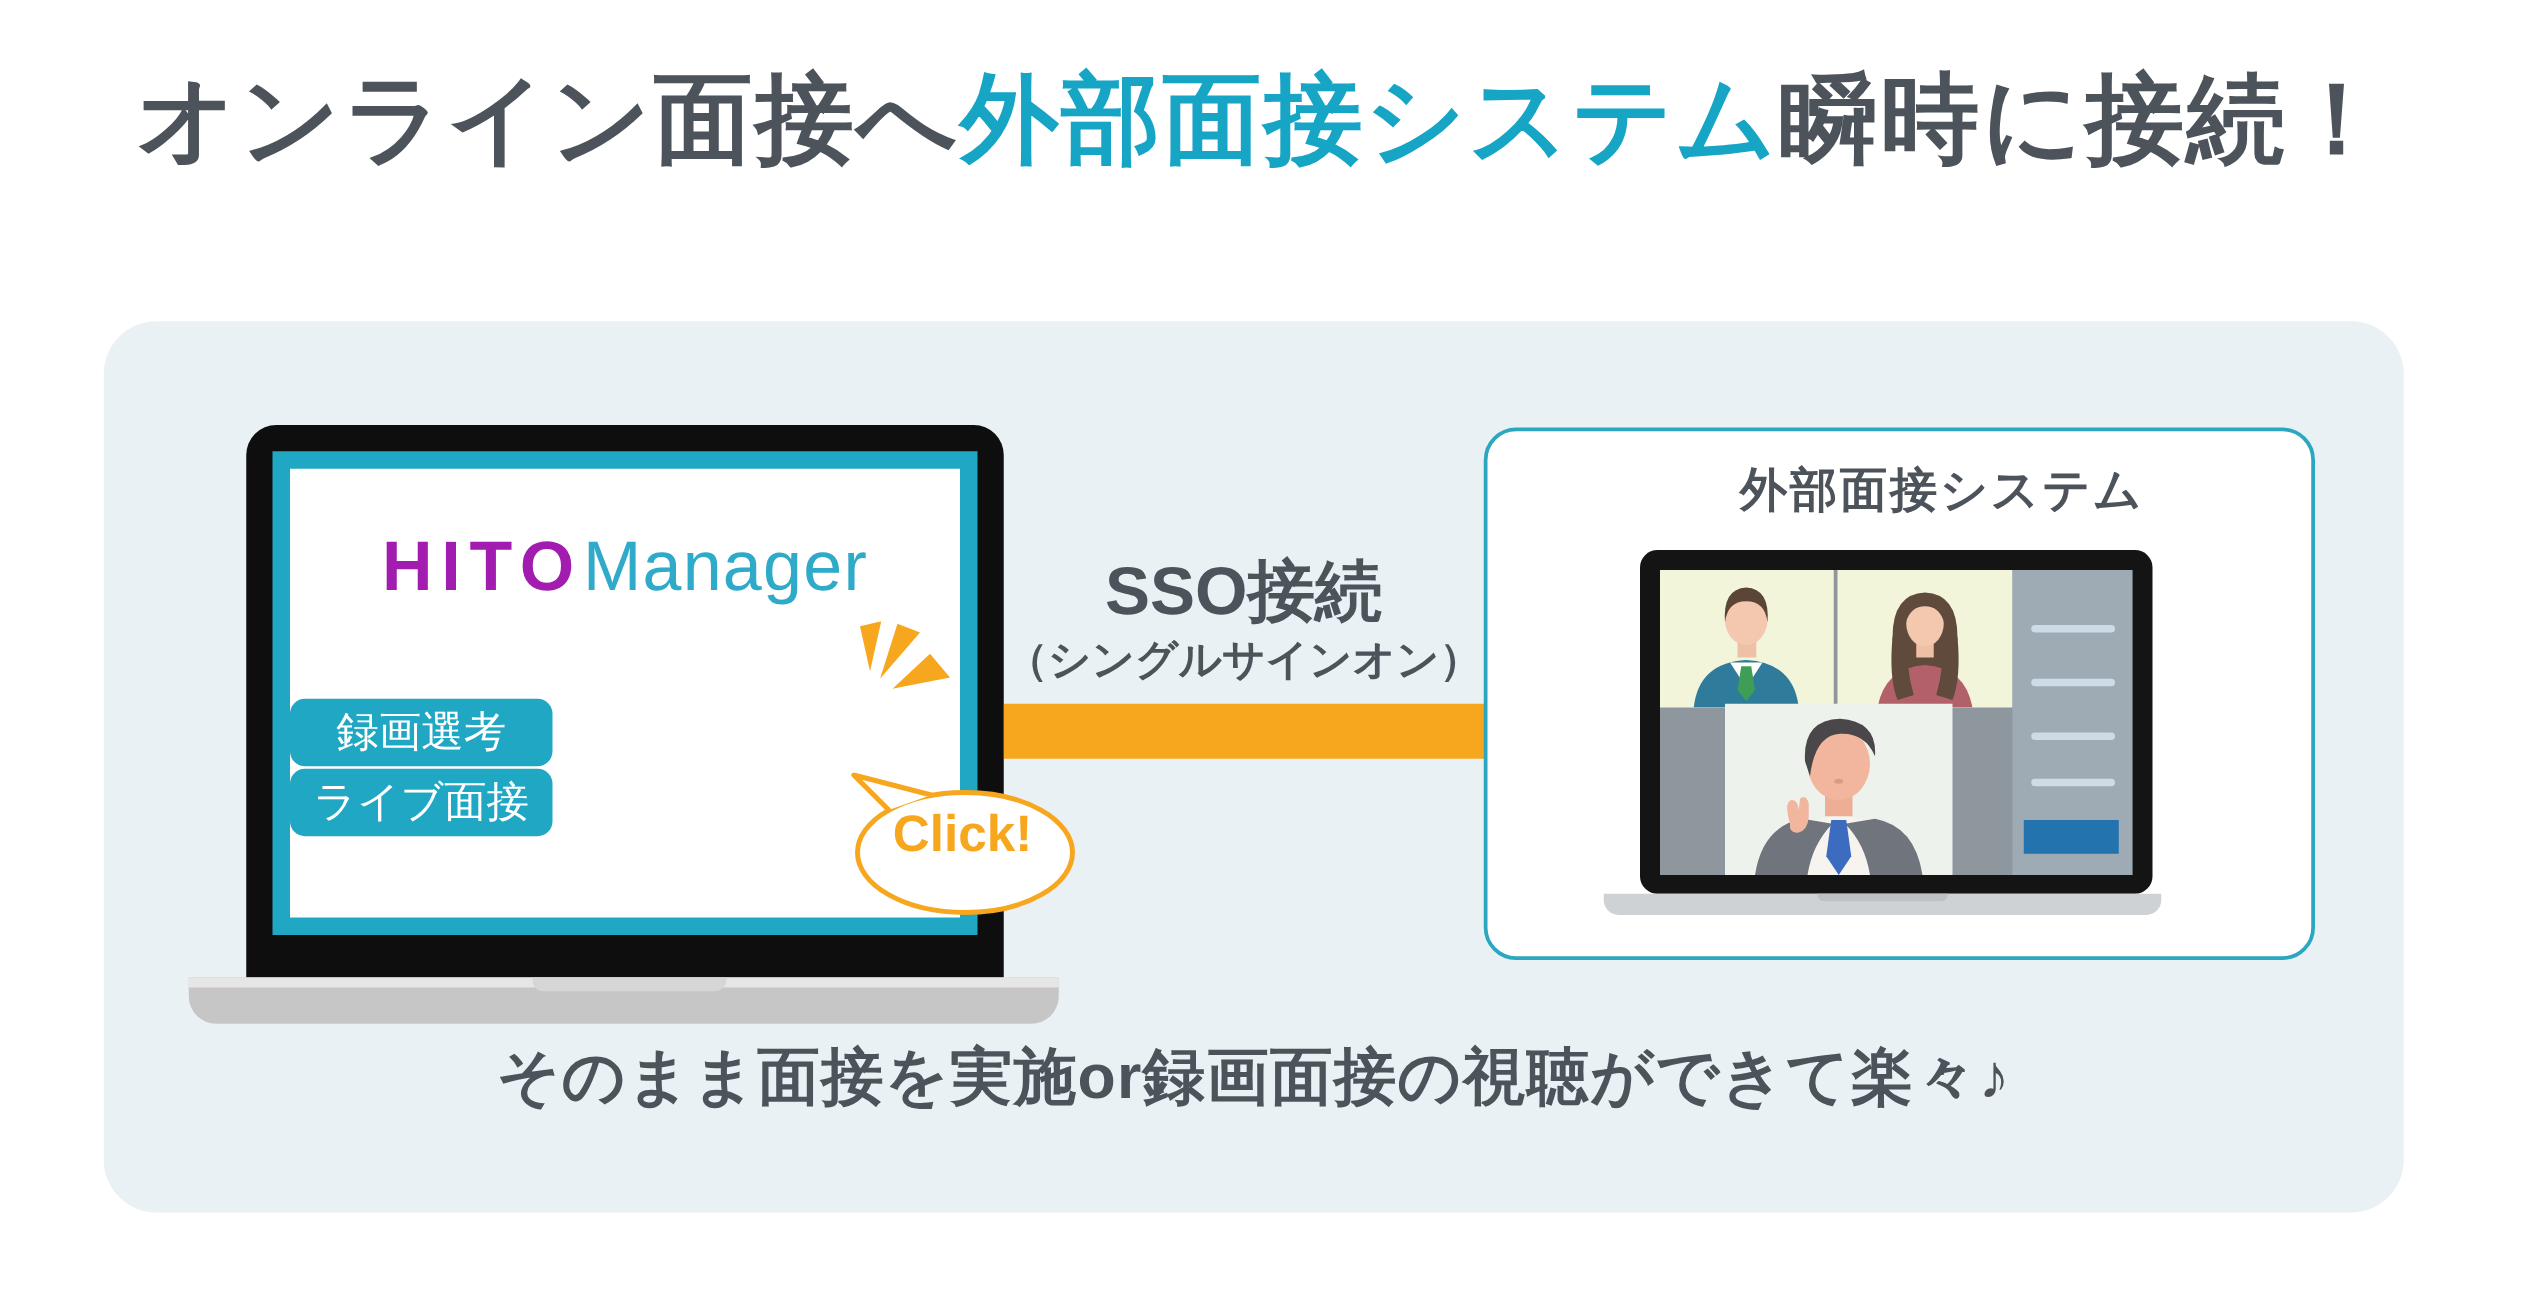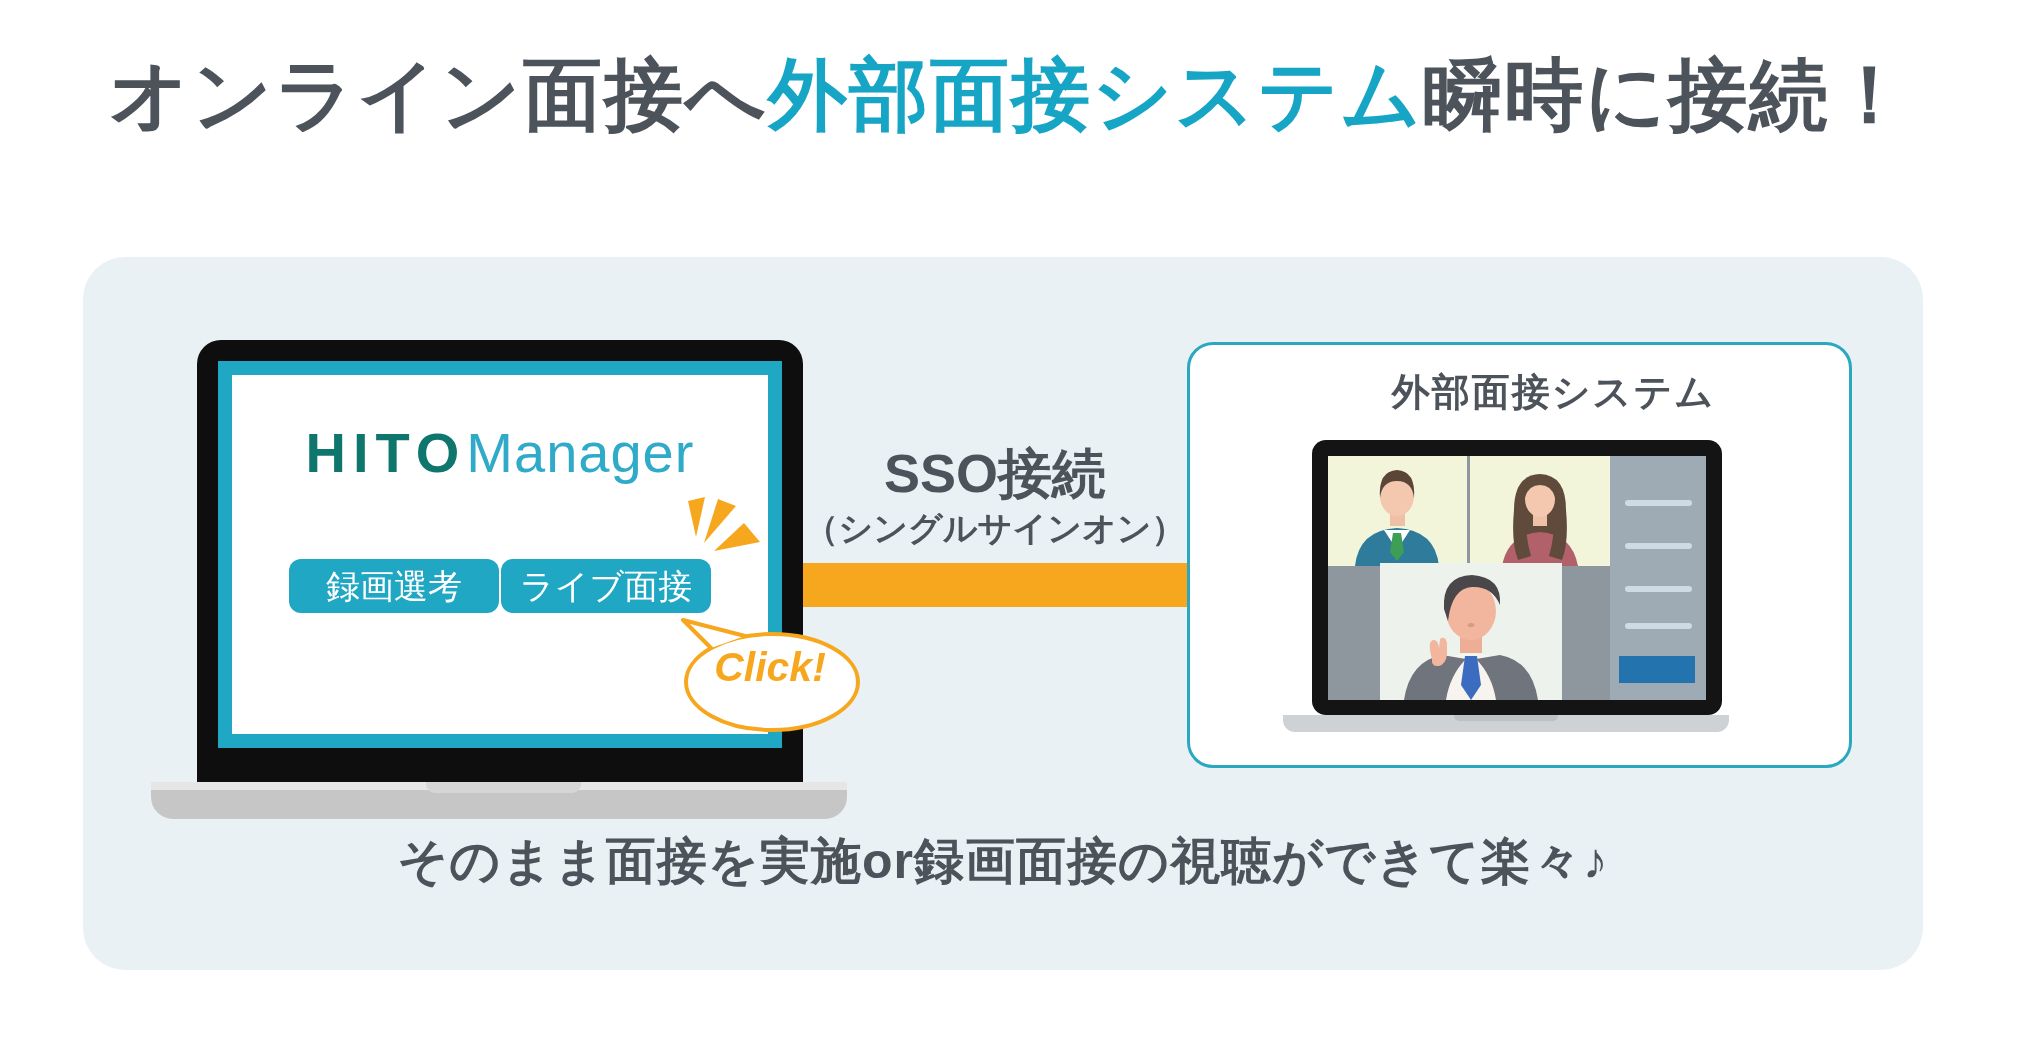--- a/index.html
+++ b/index.html
@@ -14,34 +14,34 @@
   
   .panel{position:absolute;left:83px;top:257px;width:1840px;height:713px;
     background:var(--panel-bg,#e9f1f5);border-radius:42px;}
 
   
   .laptop1{position:absolute;left:197px;top:340px;width:606px;height:442px;
     background:#0e0e0e;border-radius:24px 24px 0 0;}
   .laptop1-teal{position:absolute;left:21px;right:21px;top:21px;bottom:34px;background:var(--accent-teal,#1fa7c3);}
   .laptop1-screen{position:absolute;left:14px;right:14px;top:14px;bottom:14px;background:#ffffff;text-align:center;}
   .logo{margin-top:50px;font-size:56px;line-height:1;white-space:nowrap;}
-  .logo .hito{font-weight:700;letter-spacing:7px;color:#0f766e;}
+  .logo .hito{font-weight:700;letter-spacing:7px;color:#a21caf;}
   .logo .mgr{font-weight:400;letter-spacing:1px;color:var(--logo-teal,#2faac8);}
-  .btn-row{margin-top:78px;display:flex;justify-content:center;gap:2px;}
+  .btn-row{margin-top:78px;display:flex;justify-content:center;gap:2px;flex-direction:column;}
   .app-btn{width:210px;height:54px;background:var(--accent-teal,#1fa7c3);color:#ffffff;
     border:none;border-radius:12px;font-size:34px;font-weight:500;line-height:54px;text-align:center;
     font-family:inherit;padding:0;}
   .base1{position:absolute;left:151px;top:782px;width:696px;height:37px;background:#c6c6c6;border-radius:0 0 22px 22px;}
   .base1::before{content:"";position:absolute;left:0;top:0;width:100%;height:8px;background:#e6e6e6;}
   .base1 .notch{position:absolute;left:275px;top:0;width:155px;height:11px;background:#d6d6d6;border-radius:0 0 9px 9px;}
 
   .burst{position:absolute;left:672px;top:497px;width:88px;height:62px;}
   .bubble{position:absolute;left:675px;top:618px;width:190px;height:115px;}
   .bubble .txt{position:absolute;left:0;top:26px;width:190px;text-align:center;
-    font-size:41px;font-weight:800;color:var(--orange,#f7a71d);font-style:italic;}
+    font-size:41px;font-weight:800;color:var(--orange,#f7a71d);}
 
   
   .sso{position:absolute;left:780px;top:441px;width:430px;text-align:center;color:var(--dark-text,#4d535a);}
   .sso .l1{font-size:54px;font-weight:800;line-height:1.2;}
   .sso .l2{font-size:34px;font-weight:800;line-height:1.3;}
   .arrow{position:absolute;left:803px;top:545px;width:430px;height:80px;}
 
   
   .extbox{position:absolute;left:1187px;top:342px;width:665px;height:426px;background:#ffffff;
     border:3px solid var(--box-border,#2ba7c0);border-radius:26px;box-sizing:border-box;}

